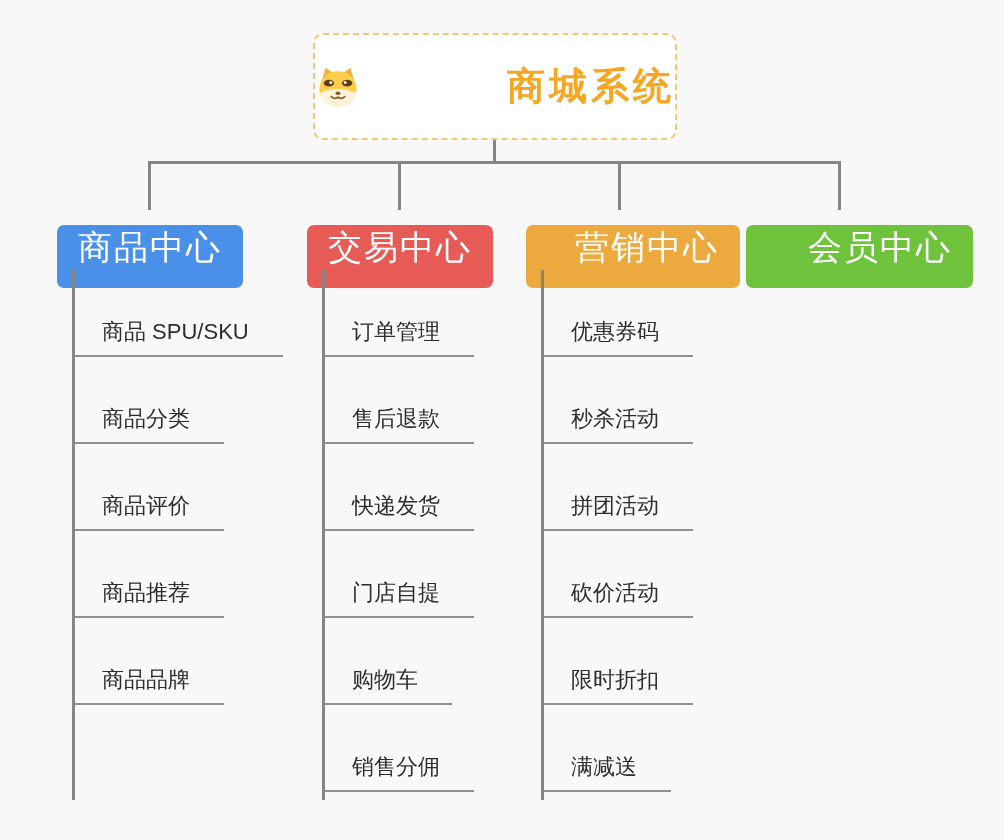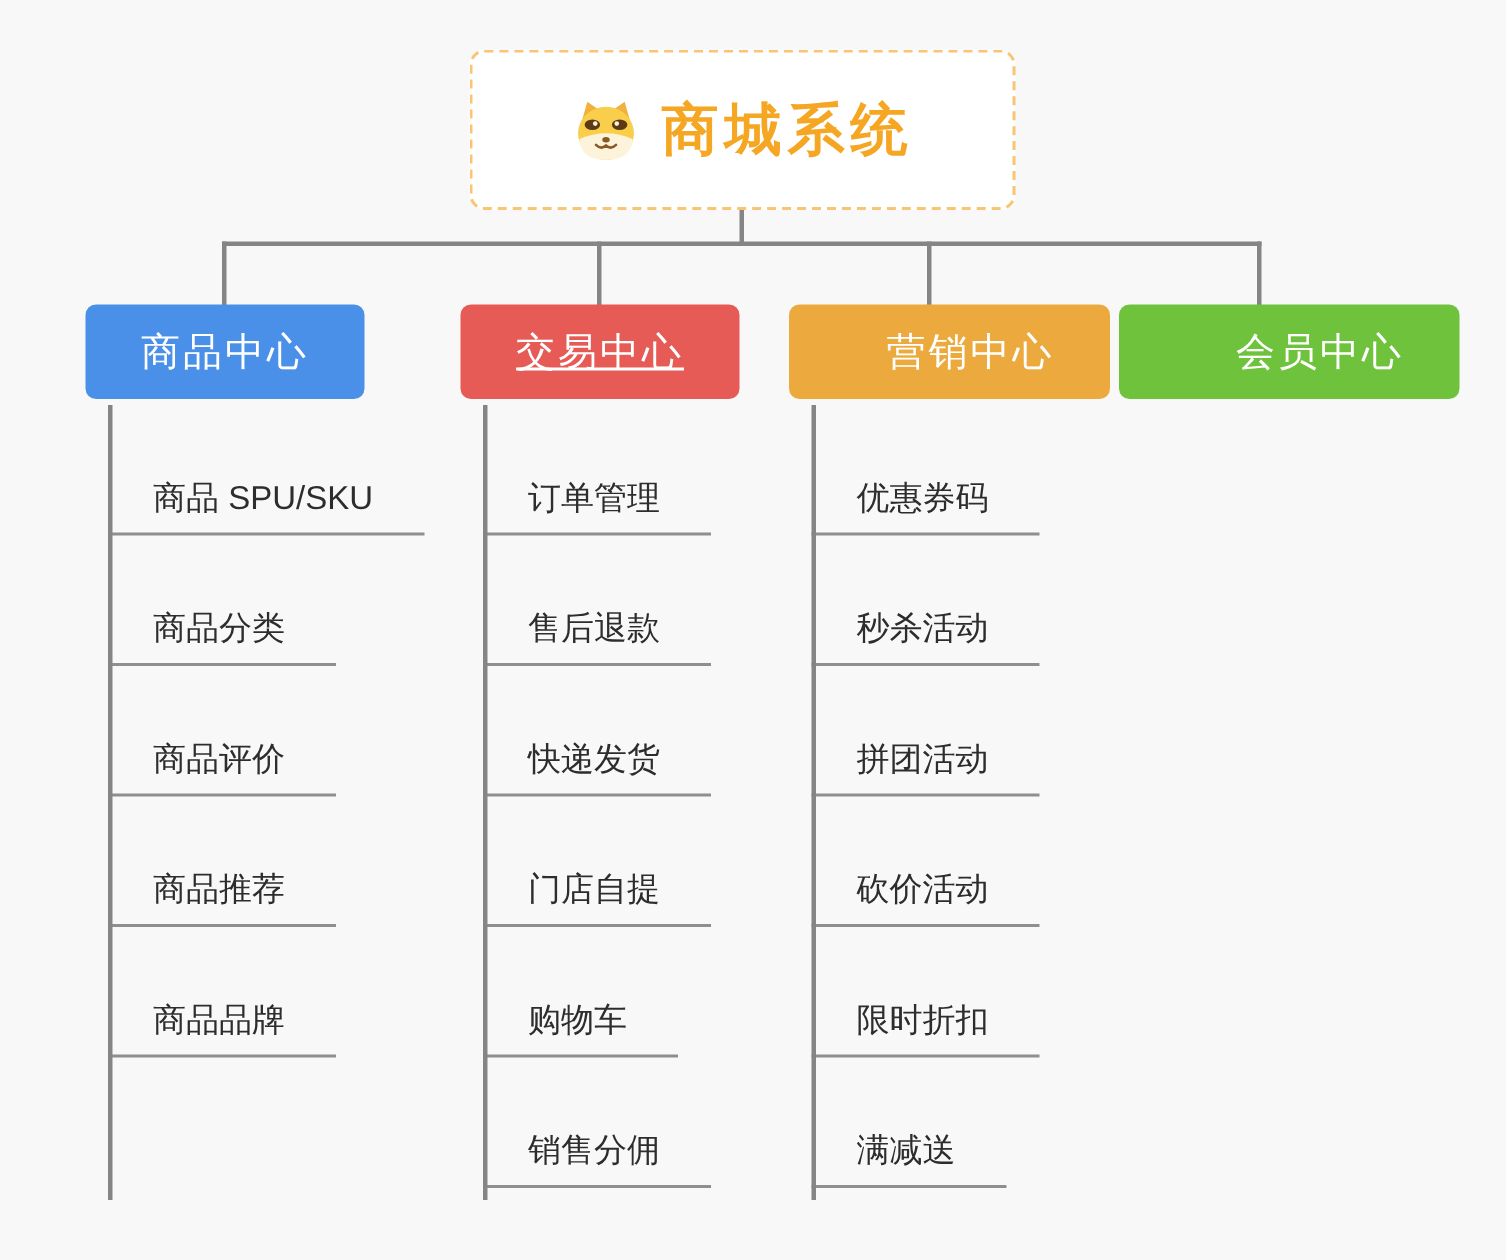--- a/index.html
+++ b/index.html
@@ -30,43 +30,42 @@
   .root-topic {
     position: absolute;
     left: 313px; top: 33px;
     width: 364px; height: 107px;
     box-sizing: border-box;
     background: #ffffff;
     border: 2px dashed #f7c573;
     border-radius: 10px;
     display: flex;
     align-items: center;
-    justify-content: center;
+    justify-content: space-between;
     gap: 14px;
   }
   .root-topic .title {
     font-size: 38px;
     font-weight: 600;
     letter-spacing: 4px;
     color: #f5a623;
     white-space: nowrap;
   }
   .doge { width: 46px; height: 44px; flex: 0 0 auto; }
 
   
   .branch {
     position: absolute;
-    top: 203px;
+    top: 225px;
     width: 186px; height: 63px;
     border-radius: 7px;
     display: flex;
-    align-items: center;
     justify-content: center;
     color: #ffffff;
-    font-size: 26px;
+    font-size: 34px;
     font-weight: 500;
     letter-spacing: 2px;
     white-space: nowrap;
   }
   .branch-1 { left: 57px; }
   .branch-2 { left: 307px; }
   .branch-3 { left: 526px; }
   .branch-4 { left: 746px; }
 
   
@@ -123,21 +122,21 @@
       <circle cx="31.5" cy="18.2" r="1.6" fill="#fdf3da"></circle>
       <ellipse cx="24" cy="29.5" rx="2.6" ry="1.9" fill="#8a5a26"></ellipse>
       <path d="M17 33 Q20.5 36.5 24 33.5 Q27.5 36.5 31 33" fill="none" stroke="#8a5a26" stroke-width="1.8" stroke-linecap="round"></path>
     </svg>
     <span class="title">商城系统</span>
   </div>
 
   <div class="branch branch-1" style="background: rgb(75, 144, 232);">
     <span>商品中心</span>
   </div>
-  <div class="branch branch-2" style="background: rgb(231, 91, 87); text-decoration: underline;">
+  <div class="branch branch-2" style="background: rgb(231, 91, 87);">
     <span>交易中心</span>
   </div>
   <div class="branch branch-3" style="background: rgb(236, 169, 62); padding-left: 28px;">
     <span>营销中心</span>
   </div>
   <div class="branch branch-4" style="background: rgb(110, 194, 60); padding-left: 41px;">
     <span>会员中心</span>
   </div>
 
   <div class="column col-1">

